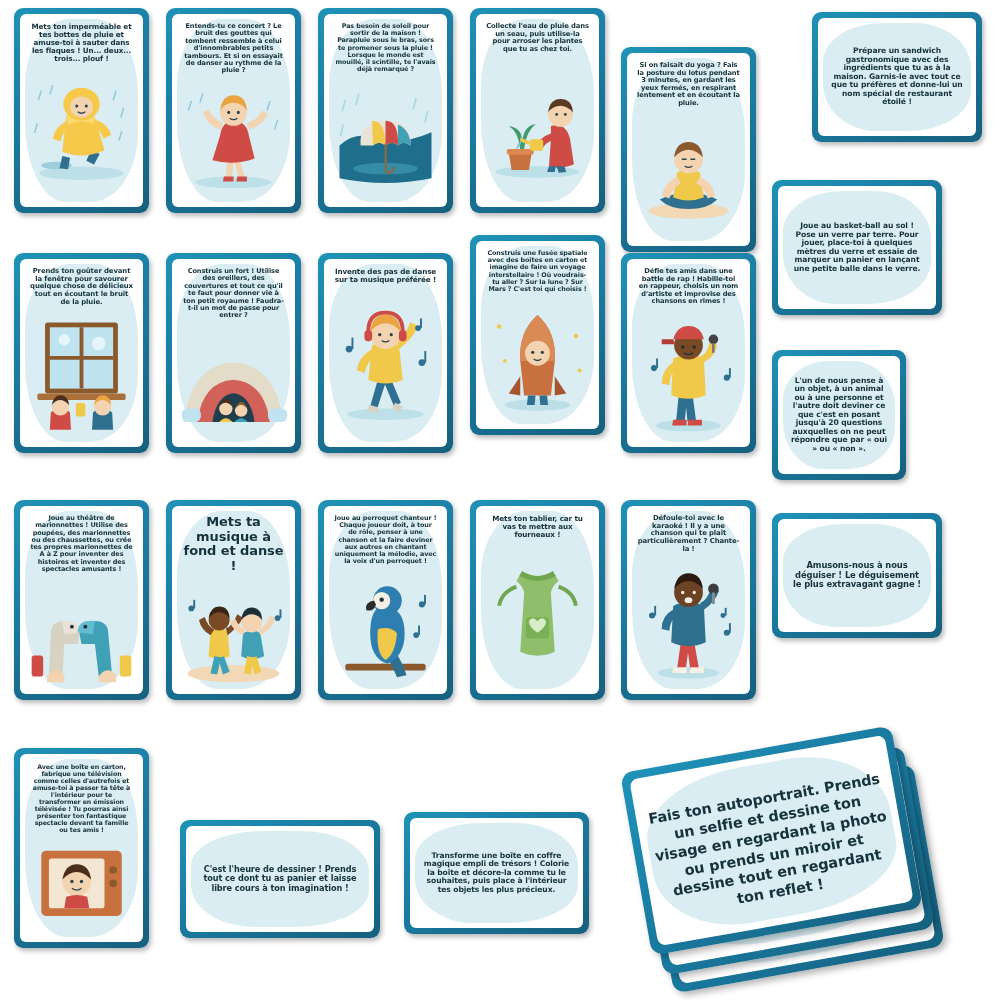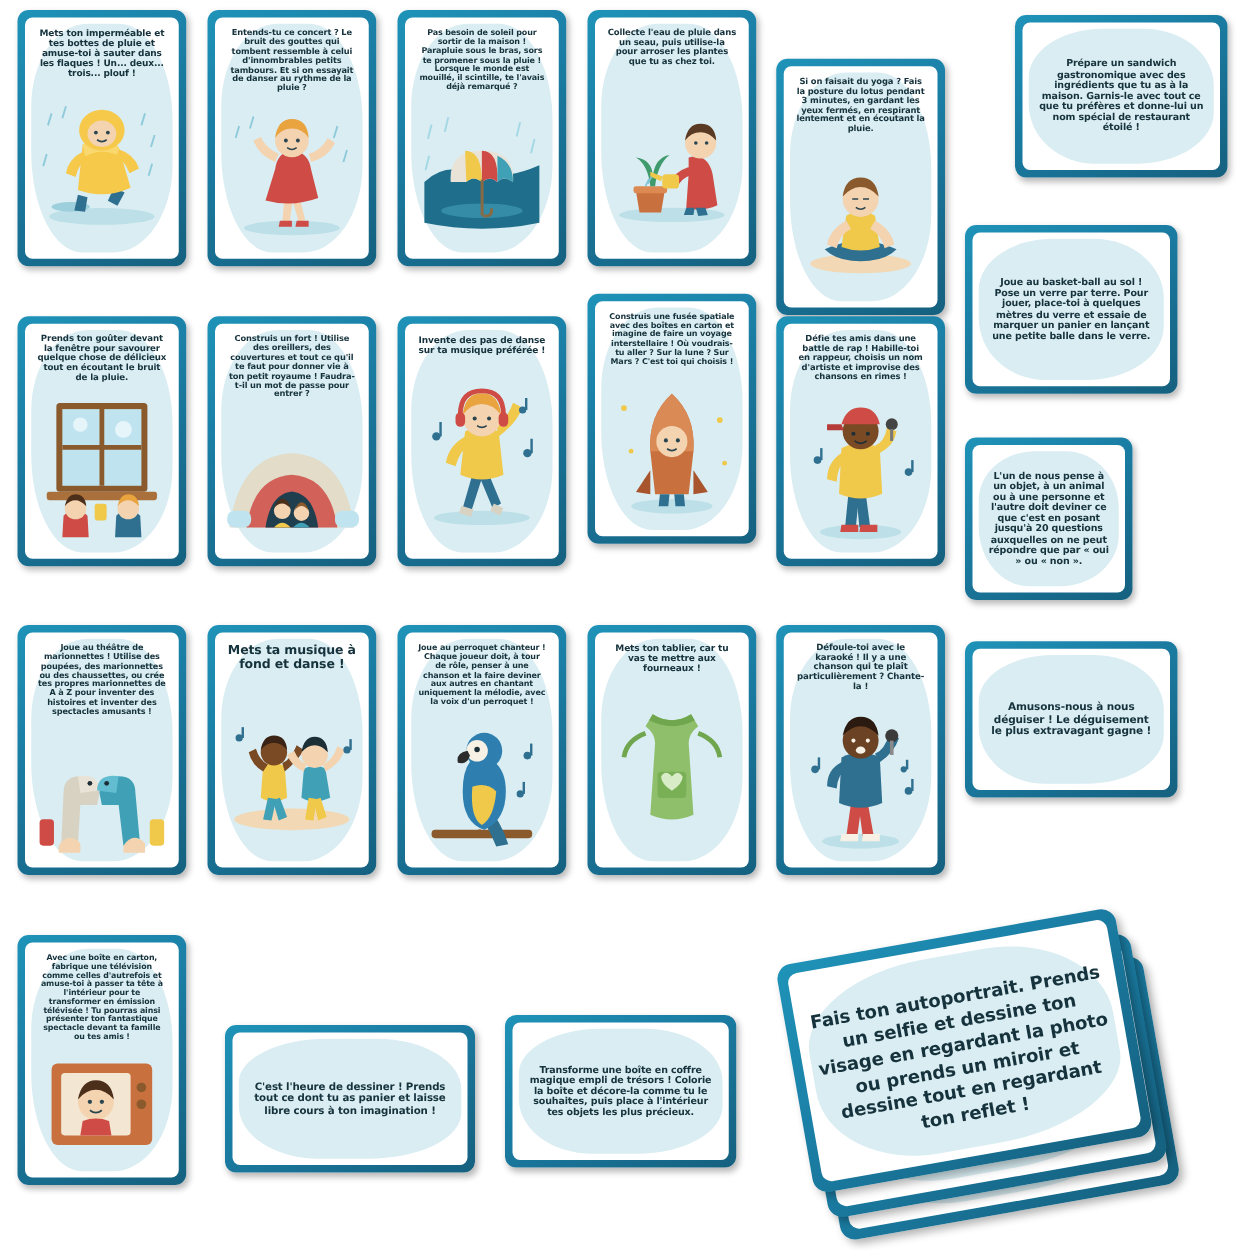--- a/index.html
+++ b/index.html
@@ -485,21 +485,21 @@
           <rect x="8" y="74" width="12" height="22" rx="3" fill="#cf4b45"></rect>
           <rect x="100" y="74" width="12" height="22" rx="3" fill="#f0c84a"></rect>
         </svg>
       </div>
     </div>
   </div>
 
   <div class="card" style="left:166px; top:500px; width:135px; height:200px;">
     <div class="inner">
       <div class="blob"></div>
-      <div class="txt" style="font-size:10px;">Mets ta musique à fond et danse !</div>
+      <div class="txt" style="font-size:13px;">Mets ta musique à fond et danse !</div>
       <div class="art">
         <svg viewBox="0 0 120 110" preserveAspectRatio="xMidYMid meet">
           <ellipse cx="60" cy="98" rx="48" ry="9" fill="#f2d8b4"></ellipse>
 
           <path d="M36 54 q10 -6 18 0 l2 26 q-12 6 -22 0z" fill="#f0c84a"></path>
           <path d="M36 58 q-10 -6 -12 -16 l6 -3 q3 10 10 13z" fill="#7a4a24"></path>
           <path d="M54 58 q10 -8 16 -18 l-6 -4 q-5 12 -12 15z" fill="#7a4a24"></path>
           <path d="M40 80 l-4 18 7 1 4 -18z" fill="#3fa0b6"></path>
           <path d="M50 80 l6 16 -7 3 -5 -17z" fill="#3fa0b6"></path>
           <circle cx="45" cy="42" r="11" fill="#7a4a24"></circle>

